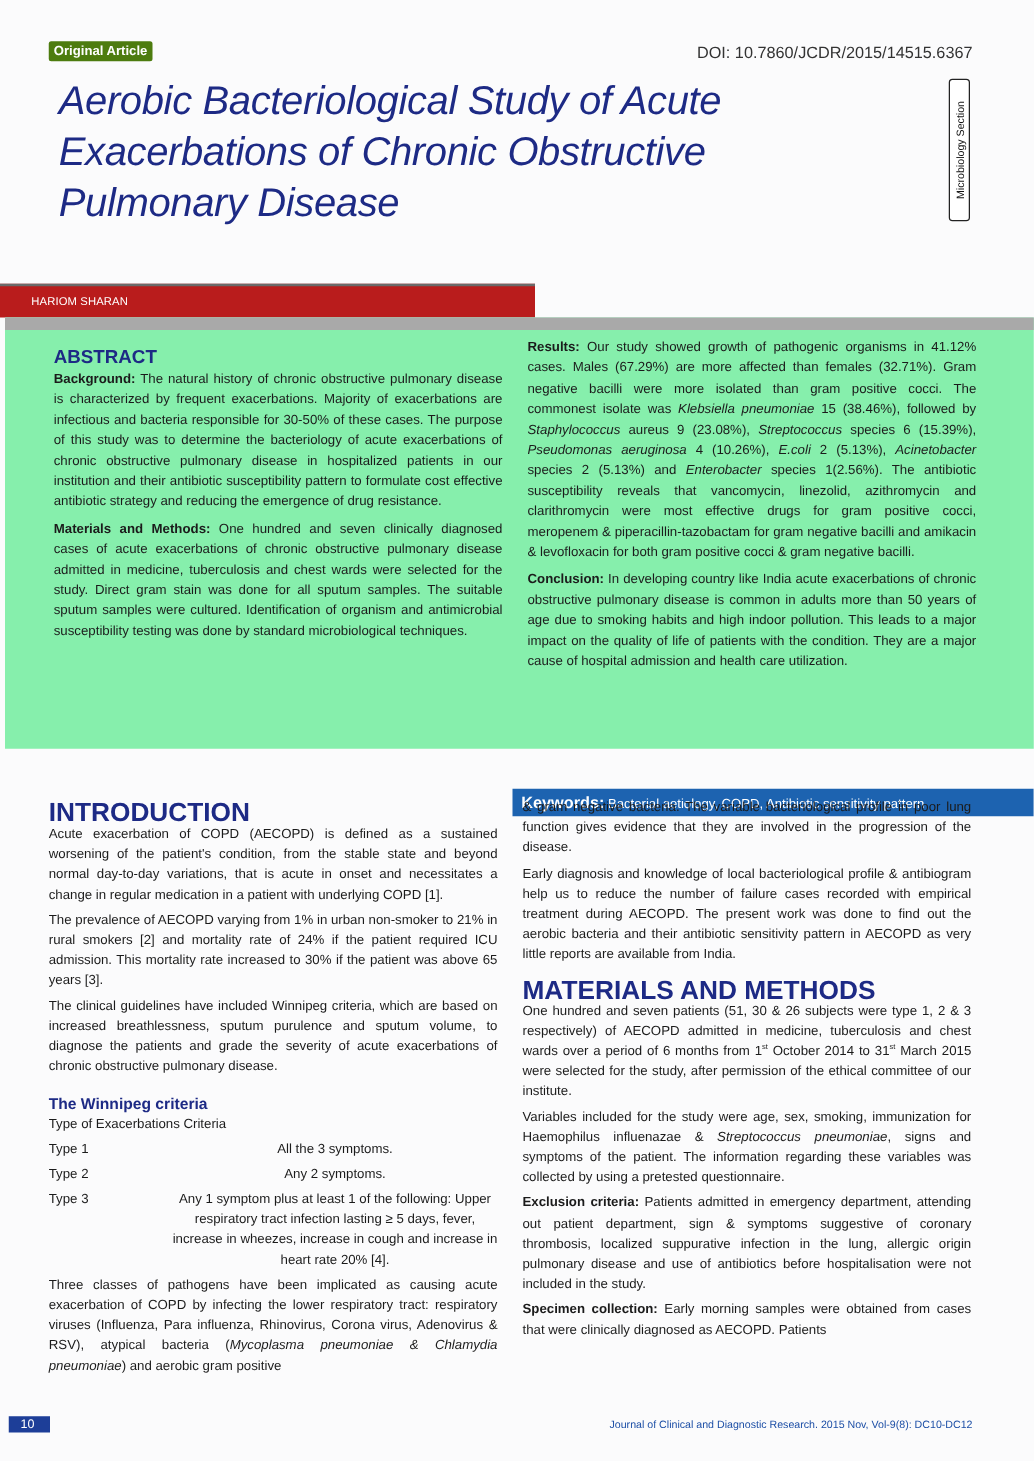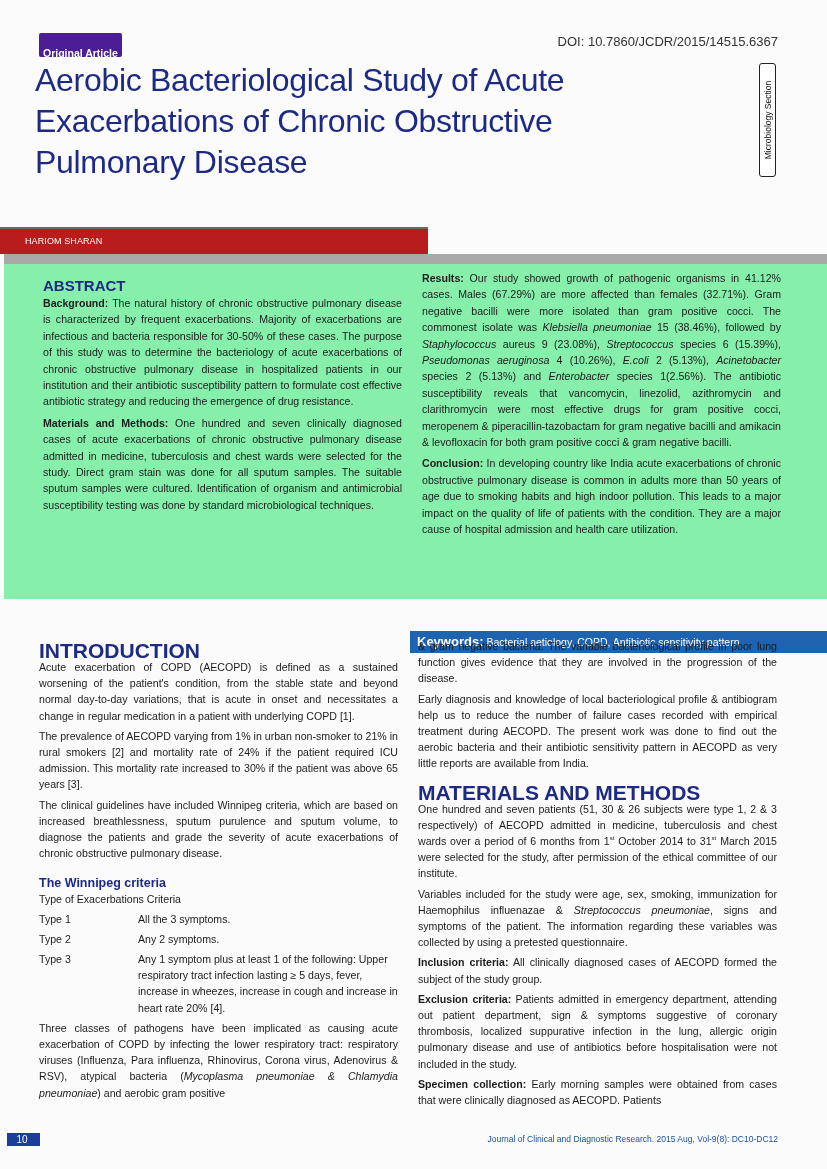--- a/index.html
+++ b/index.html
@@ -1,21 +1,21 @@
 <!DOCTYPE html>
 <html><head>
 <meta charset="utf-8">
 <style>
   * { box-sizing: border-box; margin: 0; padding: 0; }
   html, body { width: 827px; height: 1169px; background: #fbfbfc; overflow: hidden; }
   body { position: relative; font-family: "Liberation Sans", sans-serif; color: #1a1a1a; }
 
-  .badge { position: absolute; left: 39px; top: 33px; height: 16px; padding: 12px 4px; background: #4c1d95; color: #fff; font-size: 10.5px; font-weight: bold; line-height: 16px; border-radius: 2px; }
+  .badge { position: absolute; left: 39px; top: 33px; height: 16px; padding: 0 4px; background: #4d7c0f; color: #fff; font-size: 10.5px; font-weight: bold; line-height: 16px; border-radius: 2px; }
   .doi { position: absolute; right: 49px; top: 34px; font-size: 13px; color: #333; }
-  .title { position: absolute; left: 35px; top: 60px; width: 620px; font-size: 32px; line-height: 41px; color: #1d2a85; font-weight: normal; letter-spacing: -0.3px; }
+  .title { position: absolute; left: 47px; top: 60px; width: 620px; font-size: 32px; line-height: 41px; color: #1d2a85; font-weight: normal; letter-spacing: -0.3px; font-style: italic; }
   .section-tag { position: absolute; left: 759px; top: 63px; width: 17px; height: 114px; border: 1px solid #222; border-radius: 3px; background: #fff; }
   .section-tag span { position: absolute; left: 50%; top: 50%; transform: translate(-50%, -50%) rotate(-90deg); white-space: nowrap; font-size: 8.5px; color: #111; }
 
   .author-bar { position: absolute; left: 0; top: 227px; width: 428px; height: 27px; background: #b91c1c; border-top: 2px solid #6a6a6a; }
   .author-bar span { position: absolute; left: 25px; top: 7px; font-size: 9px; color: #fff; letter-spacing: 0.1px; }
 
   .abstract-box { position: absolute; left: 4px; top: 254px; width: 827px; height: 345px; background: #86efac; border-top: 10px solid #a9a9a9; }
   .abs-col { position: absolute; font-size: 10.6px; line-height: 16.4px; text-align: justify; color: #1b1b1b; }
   .abs-left { left: 39px; top: 14px; width: 359px; }
   .abs-right { left: 418px; top: 6px; width: 359px; }
@@ -27,21 +27,21 @@
   .keywords b { font-size: 13px; font-weight: bold; }
 
   .col { position: absolute; font-size: 10.6px; line-height: 16.2px; text-align: justify; color: #1b1b1b; }
   .col-left { left: 39px; top: 640px; width: 359px; }
   .col-right { left: 418px; top: 638px; width: 359px; }
   .col p { margin-bottom: 4px; }
   .h1 { font-size: 21px; font-weight: bold; color: #1d2a85; line-height: 17px; margin-top: 2px; }
   .h2 { font-size: 12.5px; font-weight: bold; color: #1d2a85; line-height: 16px; margin-top: 14px; }
   .crit-row { display: flex; margin-bottom: 4px; }
   .crit-type { width: 99px; flex-shrink: 0; }
-  .crit-desc { flex: 1; text-align: left; }
+  .crit-desc { flex: 1; text-align: center; }
 
   .page-num { position: absolute; left: 7px; top: 1133px; width: 33px; height: 13px; background: #1d3e98; color: #fff; font-size: 10px; line-height: 13px; text-align: center; padding-right: 3px; }
   .footer { position: absolute; right: 49px; top: 1134px; font-size: 8.5px; color: #1d4fa6; }
   i { font-style: italic; }
   sup { font-size: 6px; line-height: 0; }
 </style>
 </head>
 <body>
 
 <div class="badge">Original Article</div>
@@ -90,19 +90,18 @@
     </div>
   <p><span>Three classes of pathogens have been implicated as causing acute exacerbation of COPD by infecting the lower respiratory tract: respiratory viruses (Influenza, Para influenza, Rhinovirus, Corona virus, Adenovirus &amp; RSV), atypical bacteria (</span><i>Mycoplasma pneumoniae &amp; Chlamydia pneumoniae</i><span>) and aerobic gram positive</span></p>
 </div>
 
 <div class="col col-right">
   <p>&amp; gram negative bacteria. The variable bacteriological profile in poor lung function gives evidence that they are involved in the progression of the disease.</p>
   <p>Early diagnosis and knowledge of local bacteriological profile &amp; antibiogram help us to reduce the number of failure cases recorded with empirical treatment during AECOPD. The present work was done to find out the aerobic bacteria and their antibiotic sensitivity pattern in AECOPD as very little reports are available from India.</p>
   <div class="h1" style="margin-top:12px">MATERIALS AND METHODS</div>
   <p><span>One hundred and seven patients (51, 30 &amp; 26 subjects were type 1, 2 &amp; 3 respectively) of AECOPD admitted in medicine, tuberculosis and chest wards over a period of 6 months from 1</span><sup>st</sup><span> October 2014 to 31</span><sup>st</sup><span> March 2015 were selected for the study, after permission of the ethical committee of our institute.</span></p>
   <p><span>Variables included for the study were age, sex, smoking, immunization for Haemophilus influenazae &amp;</span> <i>Streptococcus pneumoniae</i><span>, signs and symptoms of the patient. The information regarding these variables was collected by using a pretested questionnaire.</span></p>
-  <p><b>Inclusion criteria:</b> <span>All clinically diagnosed cases of AECOPD formed the subject of the study group.</span></p>
   <p><b>Exclusion criteria:</b> <span>Patients admitted in emergency department, attending out patient department, sign &amp; symptoms suggestive of coronary thrombosis, localized suppurative infection in the lung, allergic origin pulmonary disease and use of antibiotics before hospitalisation were not included in the study.</span></p>
   <p><b>Specimen collection:</b> <span>Early morning samples were obtained from cases that were clinically diagnosed as AECOPD. Patients</span></p>
 </div>
 
 <div class="page-num">10</div>
-<div class="footer">Journal of Clinical and Diagnostic Research. 2015 Aug, Vol-9(8): DC10-DC12</div>
+<div class="footer">Journal of Clinical and Diagnostic Research. 2015 Nov, Vol-9(8): DC10-DC12</div>
 
 </body></html>

